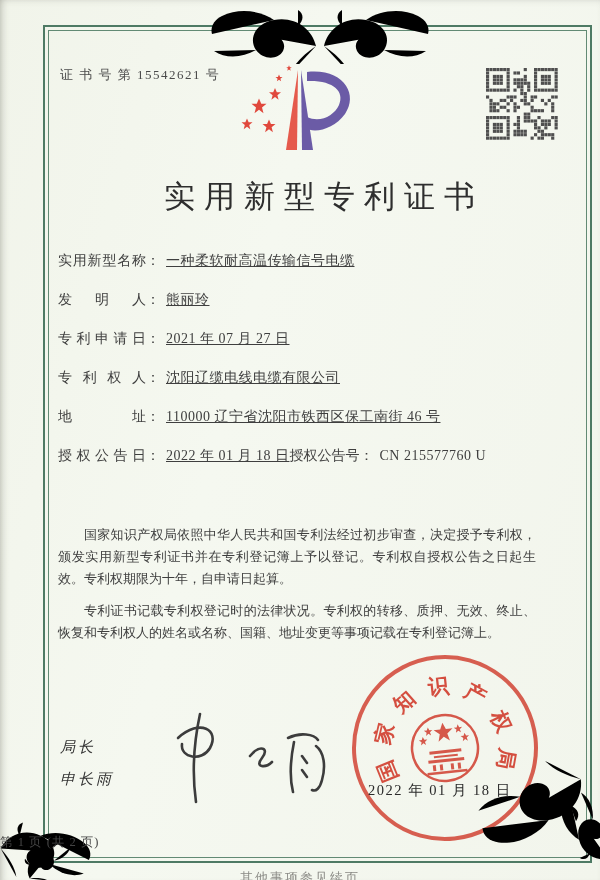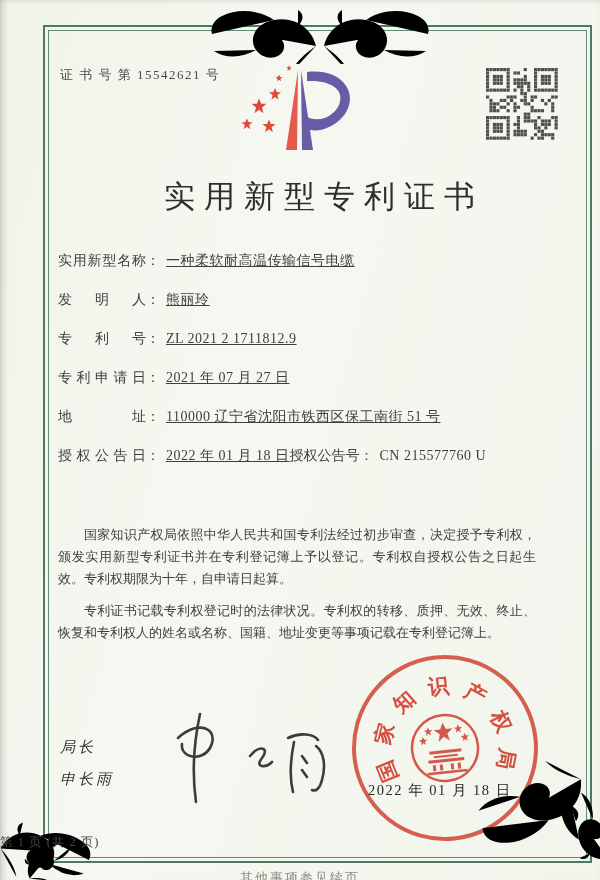--- a/index.html
+++ b/index.html
@@ -329,27 +329,27 @@
   <div class="title">实用新型专利证书</div>
 
   <div class="fields">
     <div class="frow">
       <span class="flabel">实用新型名称</span><span class="colon">：</span><span class="fvalue">一种柔软耐高温传输信号电缆</span>
     </div>
     <div class="frow">
       <span class="flabel">发明人</span><span class="colon">：</span><span class="fvalue">熊丽玲</span>
     </div>
     <div class="frow">
-      <span class="flabel">专利号</span><span class="colon">：</span><span class="fvalue">ZL 2021 2 1711812.9</span>
-    </div>
-    <div class="frow">
       <span class="flabel">专利申请日</span><span class="colon">：</span><span class="fvalue">2021 年 07 月 27 日</span>
     </div>
     <div class="frow">
-      <span class="flabel">地址</span><span class="colon">：</span><span class="fvalue">110000 辽宁省沈阳市铁西区保工南街 51 号</span>
+      <span class="flabel">专利权人</span><span class="colon">：</span><span class="fvalue">沈阳辽缆电线电缆有限公司</span>
+    </div>
+    <div class="frow">
+      <span class="flabel">地址</span><span class="colon">：</span><span class="fvalue">110000 辽宁省沈阳市铁西区保工南街 46 号</span>
     </div>
     <div class="frow">
       <span class="flabel">授权公告日</span><span class="colon">：</span><span class="fvalue">2022 年 01 月 18 日</span><span class="pair2"><span>授权公告号</span><span class="colon">：</span><span class="fvalue">CN 215577760 U</span></span>
     </div>
   </div>
 
   <div class="paras">
     <p>国家知识产权局依照中华人民共和国专利法经过初步审查，决定授予专利权，颁发实用新型专利证书并在专利登记簿上予以登记。专利权自授权公告之日起生效。专利权期限为十年，自申请日起算。</p>
     <p>专利证书记载专利权登记时的法律状况。专利权的转移、质押、无效、终止、恢复和专利权人的姓名或名称、国籍、地址变更等事项记载在专利登记簿上。</p>
   </div>

